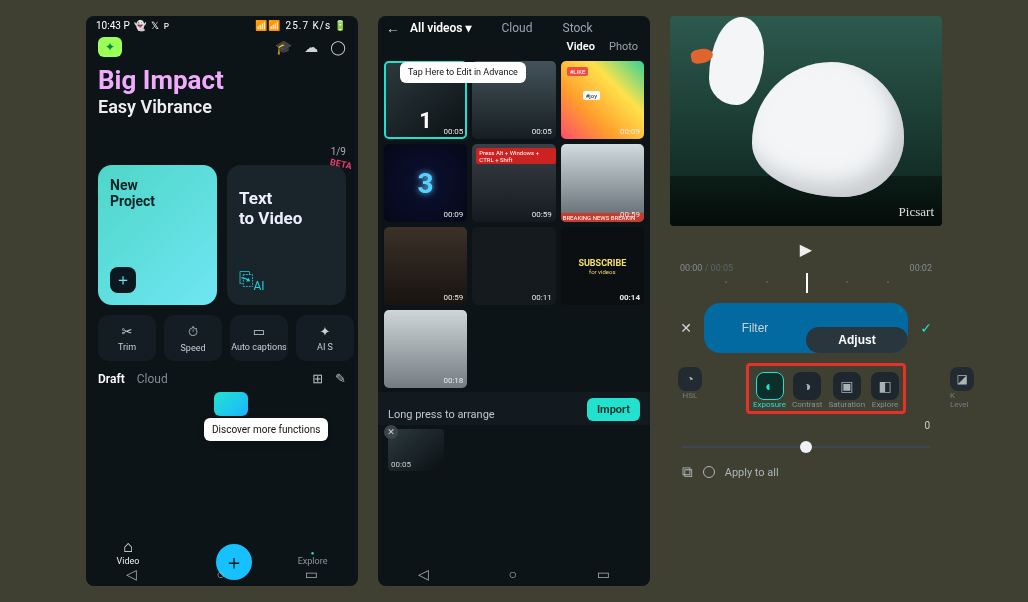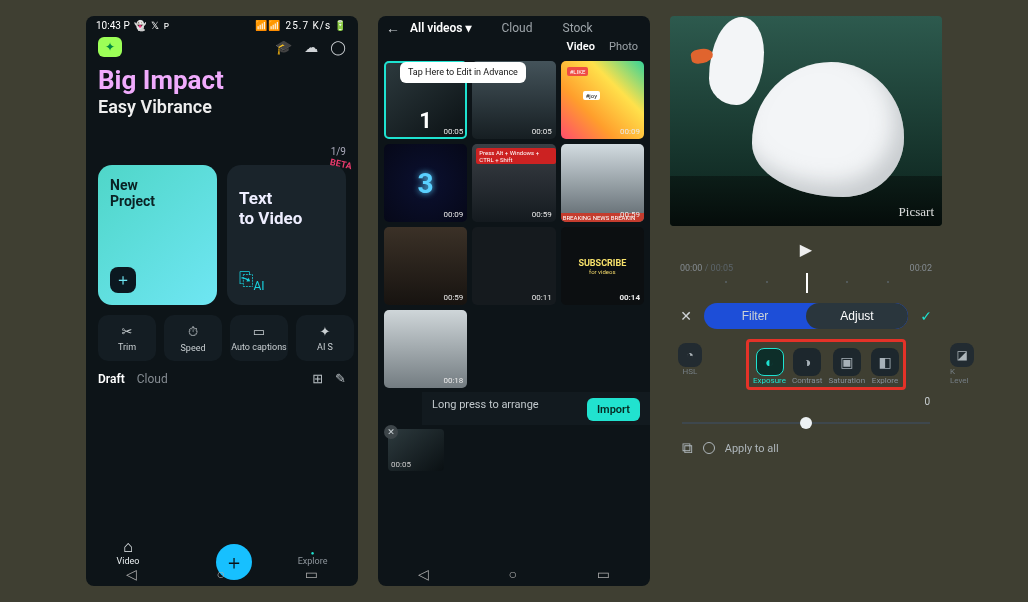--- a/index.html
+++ b/index.html
@@ -94,21 +94,21 @@
     position:absolute; left:22px; top:46px; background:#fff;color:#111;font-size:9px;
     padding:5px 8px; border-radius:6px; z-index:4; text-align:center; line-height:1.2;
   }
   .subtabs { display:flex;gap:14px;padding:0 12px 4px;font-size:11px;color:#9da4a9; justify-content:flex-end;}
   .subtabs .acv { color:#fff;font-weight:600;}
   .grid { display:grid; grid-template-columns:repeat(3,1fr);grid-auto-rows:78px;gap:5px;padding:4px 6px;}
   .thumb { position:relative; background:#222; border-radius:5px; overflow:hidden; font-size:8px;color:#ddd;}
   .thumb .dur { position:absolute; bottom:3px; right:4px; font-size:8px;color:#eaeaea;}
   .thumb.selected { outline:2px solid #1ee2d0; outline-offset:-2px;}
   .thumb .sel-num { position:absolute; left:50%; bottom:6px; transform:translateX(-50%); font-size:22px; font-weight:700; color:#fff;}
-  .tray { display:flex;align-items:flex-start;justify-content:space-between;padding:6px 10px 4px; background:#121a1f;margin-left:44px;}
+  .tray { display:flex;align-items:flex-end;justify-content:space-between;padding:6px 10px 4px; background:#121a1f;}
   .tray .hint { font-size:11px;color:#c1c8cc;}
   .imp-btn { background:#21e2cf;color:#062922;font-size:11px;font-weight:600;padding:5px 10px;border-radius:6px;}
   .tray2 { padding:4px 10px 30px;}
   .mini { width:56px;height:42px;border-radius:4px;background:#2a2f33;position:relative;font-size:8px;color:#ccc;}
   .mini .x { position:absolute;top:-4px;left:-4px;width:14px;height:14px;border-radius:50%;background:#3d4549;color:#cbd2d6;font-size:9px;display:flex;align-items:center;justify-content:center;}
   .mini .d { position:absolute;bottom:2px;left:3px;font-size:8px;}
   
   .th1 { background:linear-gradient(140deg,#2d3a3e,#0a1013);}
   .th2 { background:linear-gradient(180deg,#c7b89a,#8d7c5d);}
   .th3 { background:linear-gradient(180deg,#44535a,#161e22);}
@@ -139,23 +139,23 @@
   .beak { position:absolute; left:-40%; top:-10%; width:22px; height:14px; background:#e0642e; border-radius:40% 60% 60% 40%; transform:rotate(-10deg);}
   .water { position:absolute;left:0;right:0;bottom:0;height:24%;background:linear-gradient(180deg,#0c1d18,#050c0a);}
   .watermark { position:absolute; right:8px; bottom:6px; font-size:13px; color:rgba(255,255,255,.85); font-family:cursive; }
   .playbtn { text-align:center; margin-top:14px; font-size:16px; color:#eee;}
   .timeline { display:flex;align-items:flex-start;justify-content:space-between;padding:4px 10px 0;font-size:9px;color:#848b91;}
   .ruler { position:relative;height:24px;margin:0 10px;}
   .ruler .cursor { position:absolute;left:50%;top:0;width:2px;height:20px;background:#fff;}
   .ruler .dot { position:absolute;top:8px;width:2px;height:2px;background:#5b646a;border-radius:50%;}
   .fa-row { display:flex;align-items:center;gap:8px;margin:6px 6px 0;}
   .fa-x { font-size:14px;color:#d0d4d7;width:20px;text-align:center;}
-  .fa-pill { flex:1;display:flex;border-radius:16px;overflow:hidden;background:#1d4ed8;font-size:12px;}
+  .fa-pill { flex:1;display:flex;border-radius:16px;overflow:hidden;background:#0369a1;font-size:12px;}
   .fa-pill button { flex:1;border:0;background:transparent;color:#cbd2d6;padding:6px 0;font-size:12px;}
-  .fa-pill .act { background:#2a363d;color:#fff;font-weight:400;border-radius:16px;}
+  .fa-pill .act { background:#2a363d;color:#fff;font-weight:700;border-radius:16px;margin-top:24px;}
   .fa-check { color:#1ee2d0;font-size:14px;width:20px;text-align:center;}
   .adj-box { border:3px solid #e53228; border-radius:4px; margin:10px 44px 4px; padding:6px 4px 2px;
     display:flex; gap:6px; justify-content:space-between;}
   .adj-outer { display:flex;align-items:flex-start; margin:0 8px;}
   .side-opt { display:flex;flex-direction:column;align-items:center;font-size:8px;color:#757e84; width:28px;margin-top:14px;}
   .side-opt .ring { width:24px;height:24px;border-radius:8px;background:#222b31;display:flex;align-items:center;justify-content:center;font-size:12px;color:#aeb6bb;}
   .opt { display:flex;flex-direction:column;align-items:center;font-size:8px;color:#86909a;}
   .opt .ic { width:28px;height:28px;border-radius:8px;background:#1d272d;display:flex;align-items:center;justify-content:center;font-size:14px;color:#a7b1b8;}
   .opt.sel .ic { background:#0d2e29;color:#1ee2d0;border:1px solid #1ee2d0;}
   .opt.sel { color:#1ee2d0;}
@@ -220,20 +220,24 @@
         <div>AI S</div>
       </div>
     </div>
   <div class="tabsrow">
     <span class="active">Draft</span>
     <span class="muted">Cloud</span>
     <span class="spacer"></span>
     <span class="ic">⊞</span>
     <span class="ic">✎</span>
   </div>
+  <div class="discover-area">
+    <div style="position:absolute;left:128px;top:2px;width:34px;height:24px;border-radius:6px;background:linear-gradient(135deg,#25e2cf,#18b6ff);"></div>
+    <div class="bubble" style="left:118px;top:28px;">Discover more functions</div>
+  </div>
   <div class="botnav">
     <div class="home">
       <div style="font-size:16px;text-align:center">⌂</div>
       <div>Video</div>
     </div>
     <div style="width:36px"></div>
     <div>
       <div style="font-size:6px;text-align:center;color:#1ee2d0">●</div>
       <div>Explore</div>
     </div>

